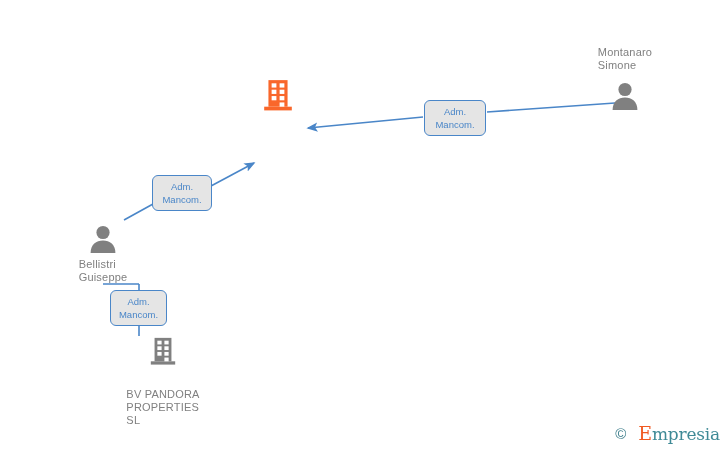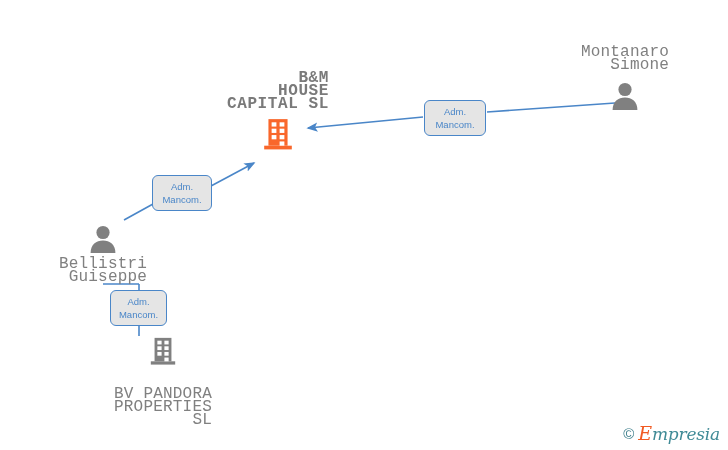--- a/index.html
+++ b/index.html
@@ -26,27 +26,26 @@
 
   
   .node {
     position: absolute;
     display: flex;
     flex-direction: column;
     align-items: center;
     width: 120px;
   }
   .node-label {
-    font-size: 16px;
+    font-size: 11px;
     line-height: 13px;
     color: #808080;
-    text-align: right;
+    text-align: left;
     white-space: pre-line;
     letter-spacing: 0.2px;
-    font-family: Liberation Mono, monospace;
   }
   .node-label.bold {
     font-weight: bold;
     color: #7a7a7a;
     letter-spacing: 0.6px;
   }
   .node-icon {
     display: block;
   }
 
@@ -79,23 +78,23 @@
     gap: 4px;
     font-size: 17px;
     line-height: 20px;
   }
   #watermark .copy {
     color: #3f7f8c;
     font-size: 15px;
   }
   #watermark .brand {
     font-family: "DejaVu Serif", serif;
-    font-style: italic;
     color: #3f8a96;
     letter-spacing: -0.2px;
+    margin-left: 8px;
   }
   #watermark .brand .cap {
     color: #f15a22;
     font-size: 19px;
   }
 </style>
 </head>
 <body>
 
 <div id="canvas">
@@ -115,23 +114,20 @@
 
     <line x1="211" y1="186" x2="254" y2="163" stroke="#4a86c8" stroke-width="1.6" marker-end="url(#arrowhead)"></line>
 
     <line x1="103" y1="284" x2="139" y2="284" stroke="#4a86c8" stroke-width="1.6"></line>
     <line x1="139" y1="284" x2="139" y2="291" stroke="#4a86c8" stroke-width="1.6"></line>
 
     <line x1="139" y1="325" x2="139" y2="336" stroke="#4a86c8" stroke-width="1.6"></line>
   </svg>
 
   <div class="node" id="node-main" style="left:218px; top:72px; width:120px;">
-    <div class="node-label bold">B&amp;M
-HOUSE
-CAPITAL  SL</div>
     <span class="node-icon" style="margin-top:6px;">
       <svg width="34" height="34" viewBox="0 0 32 32" aria-hidden="true">
         <g fill="#f9672b">
           <rect x="7" y="2" width="18" height="25"></rect>
           <rect x="3" y="27" width="26" height="3.5"></rect>
         </g>
         <g fill="#ffffff">
           <rect x="10" y="5" width="4.5" height="4"></rect>
           <rect x="17.5" y="5" width="4.5" height="4"></rect>
           <rect x="10" y="11" width="4.5" height="4"></rect>

